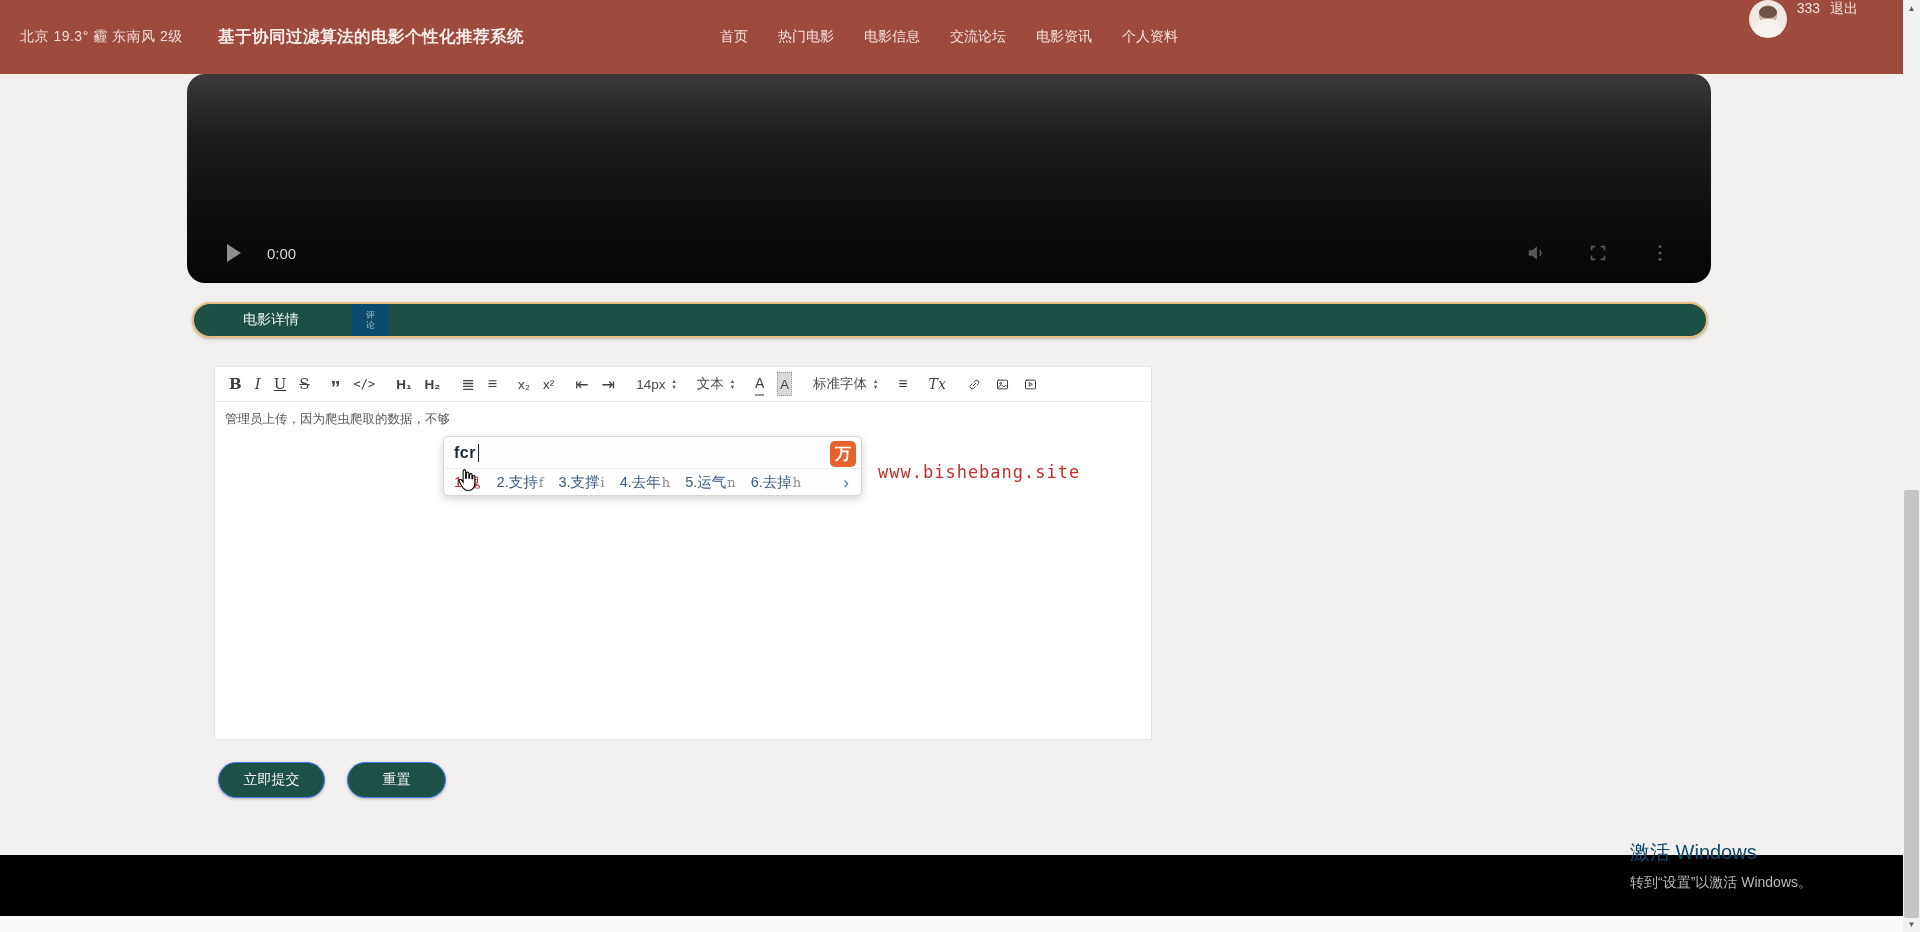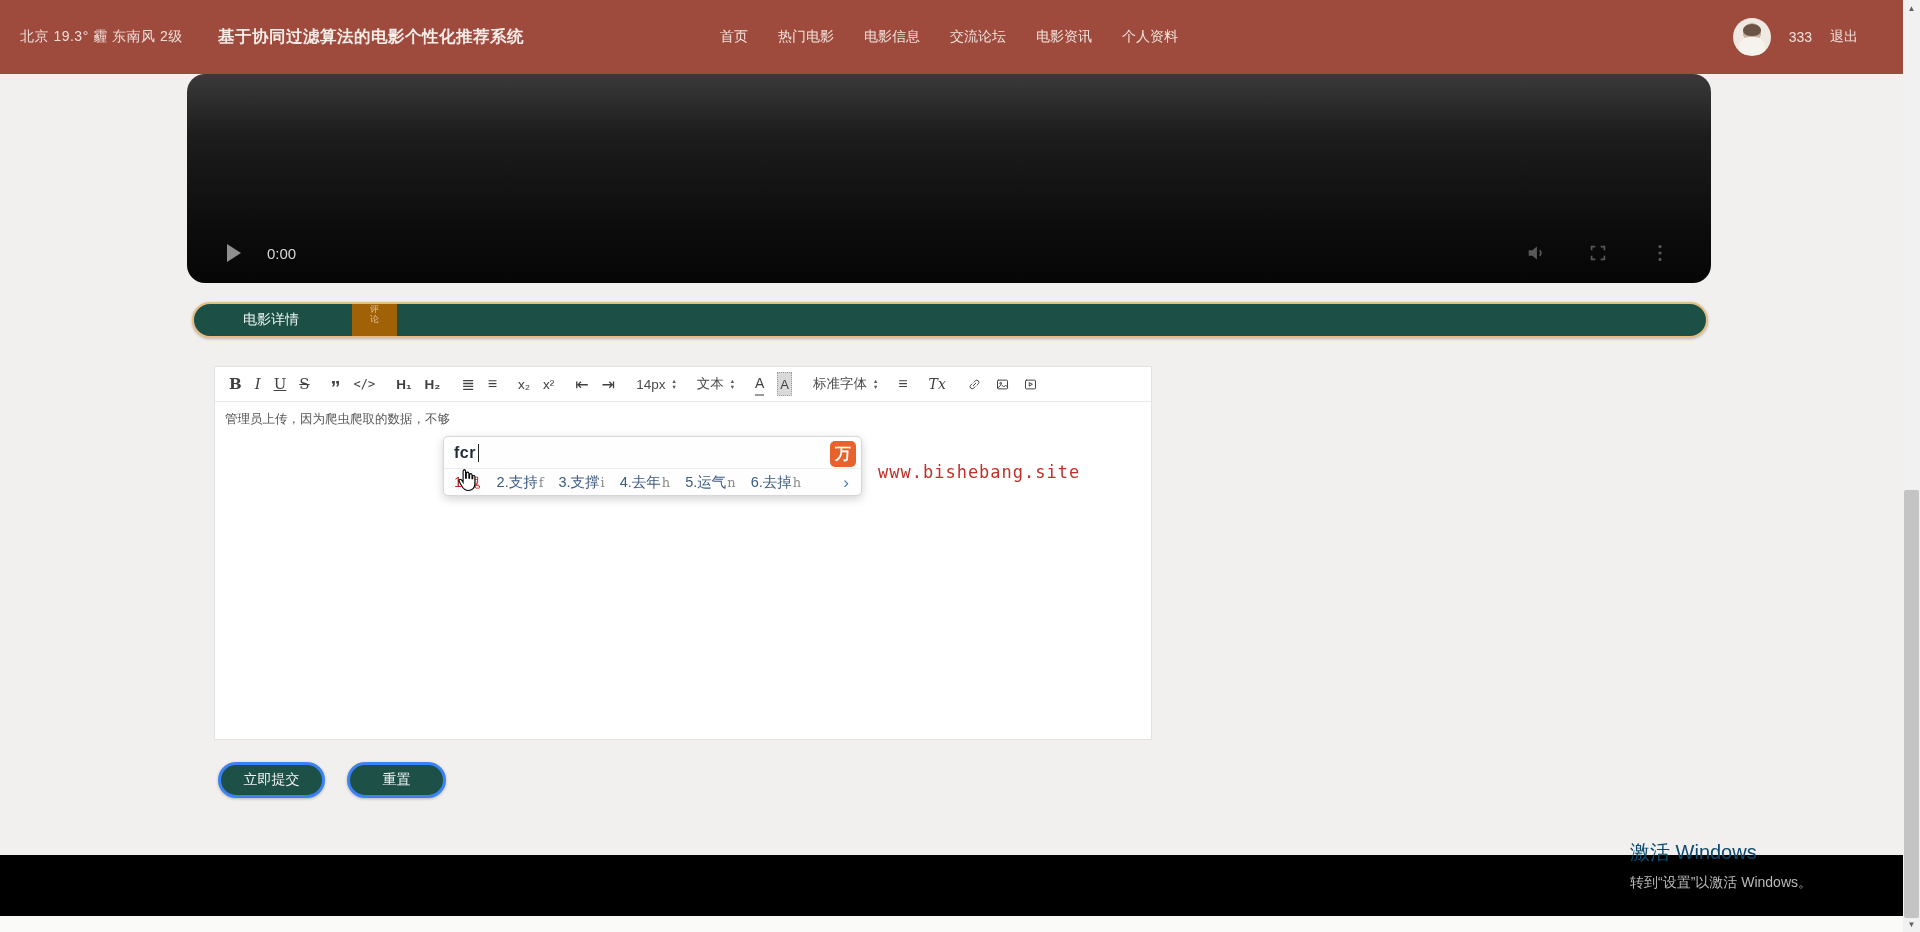--- a/index.html
+++ b/index.html
@@ -9,21 +9,21 @@
 
   
   .navbar { position:absolute; left:0; top:0; width:1903px; height:74px;
             background:#9e4a3d; display:flex; align-items:center; color:#f2ded8; }
   .weather { position:absolute; left:20px; top:0; height:74px; display:flex; align-items:center;
              font-size:14px; letter-spacing:.5px; }
   .site-title { position:absolute; left:218px; top:0; height:74px; display:flex; align-items:center;
                 font-size:16.5px; font-weight:bold; color:#f7ece7; letter-spacing:.5px; }
   .nav-menu { position:absolute; left:720px; top:0; height:74px; display:flex; align-items:center; gap:30px; }
   .nav-item { font-size:14px; color:#f3e2db; cursor:pointer; white-space:nowrap; }
-  .nav-right { position:absolute; right:45px; top:0; height:74px; display:flex; align-items:center; gap:18px; }
+  .nav-right { position:absolute; right:45px; top:0; height:74px; display:flex; align-items:flex-start; gap:10px; }
   .avatar { width:38px; height:38px; border-radius:50%; overflow:hidden; cursor:pointer;
             background:radial-gradient(circle at 50% 38%, #c9b6a2 0 30%, #efe9e2 31% 100%); position:relative; }
   .avatar::after { content:""; position:absolute; left:10px; top:6px; width:18px; height:12px;
                    border-radius:50% 50% 45% 45%; background:#6b5446; }
   .avatar::before { content:""; position:absolute; left:6px; top:19px; width:26px; height:18px;
                     border-radius:10px 10px 0 0; background:#f6f3ee; }
   .nav-user, .nav-logout { font-size:14px; color:#f3e2db; cursor:pointer; }
 
   
   .video { position:absolute; left:187px; top:74px; width:1524px; height:209px; border-radius:18px;
@@ -35,22 +35,22 @@
   .vc-time { margin-left:26px; color:#d6d6d6; font-size:15px; }
   .vc-right { margin-left:auto; display:flex; align-items:center; gap:40px; }
   .vc-icon { width:22px; height:22px; cursor:pointer; opacity:.55; }
 
   
   .tabbar { position:absolute; left:192px; top:302px; width:1516px; height:36px;
             background:#1c4f45; border:2px solid #e7be82; border-radius:18px;
             display:flex; align-items:center; overflow:hidden;
             box-shadow:0 1px 3px rgba(0,0,0,.25); }
   .tab-detail { padding-left:49px; font-size:14px; color:#eaf4f0; cursor:pointer; }
-  .tab-comment { position:absolute; left:158px; top:0; width:45px; height:100%; background:#a16207;
-                 cursor:pointer; display:flex; justify-content:center; }
+  .tab-comment { position:absolute; left:158px; top:0; width:37px; height:100%; background:#0c4a6e;
+                 cursor:pointer; display:flex; align-items:center; justify-content:center; }
   .tab-comment span { font-size:9px; line-height:10px; width:12px; color:rgba(255,246,230,.65);
                       word-break:break-all; text-align:center; }
 
   
   .editor { position:absolute; left:214px; top:366px; width:938px; height:374px;
             background:#ffffff; border:1px solid #e2e2e2; }
   .toolbar { height:35px; border-bottom:1px solid #eaeaea; display:flex; align-items:center;
              padding:0 14px; gap:13px; color:#404040; }
   .tb { display:flex; align-items:center; height:24px; font-size:13.5px; cursor:pointer; white-space:nowrap; }
   .tb-serif { font-family:"DejaVu Serif","Liberation Serif",serif; font-size:15px; }
@@ -85,21 +85,21 @@
   .cand-first { color:#cc2222; }
   .cand-first .code { color:#cc2222; }
   .ime-next { margin-left:auto; color:#4a7ab5; font-size:17px; cursor:pointer; padding-right:2px; }
   .hand-cursor { position:absolute; left:455px; top:467px; width:24px; height:26px; z-index:60; pointer-events:none; }
 
   
   .url-red { position:absolute; left:878px; top:462px; font-family:"DejaVu Sans Mono","Liberation Mono",monospace;
              font-size:17px; color:#c03028; letter-spacing:1px; }
 
   
-  .btn { position:absolute; top:762px; height:36px; background:#1d5047; border:3px solid #3b82f6;
+  .btn { position:absolute; top:762px; height:36px; background:#1d5047; border:1px solid #3b82f6;
          border-radius:999px; color:#f3f3f3; font-size:14px; display:flex; align-items:center;
          justify-content:center; cursor:pointer; box-shadow:0 1px 3px rgba(0,0,0,.25); }
   .btn-submit { left:218px; width:107px; }
   .btn-reset { left:347px; width:99px; }
 
   
   .footer { position:absolute; left:0; top:855px; width:1903px; height:61px; background:#000; }
   .below-footer { position:absolute; left:0; top:916px; width:1903px; height:16px; background:#fafaf8; }
   .win-mark { position:absolute; left:1630px; top:839px; z-index:5; }
   .win-line1 { font-size:20px; color:#0c4a6e; }

